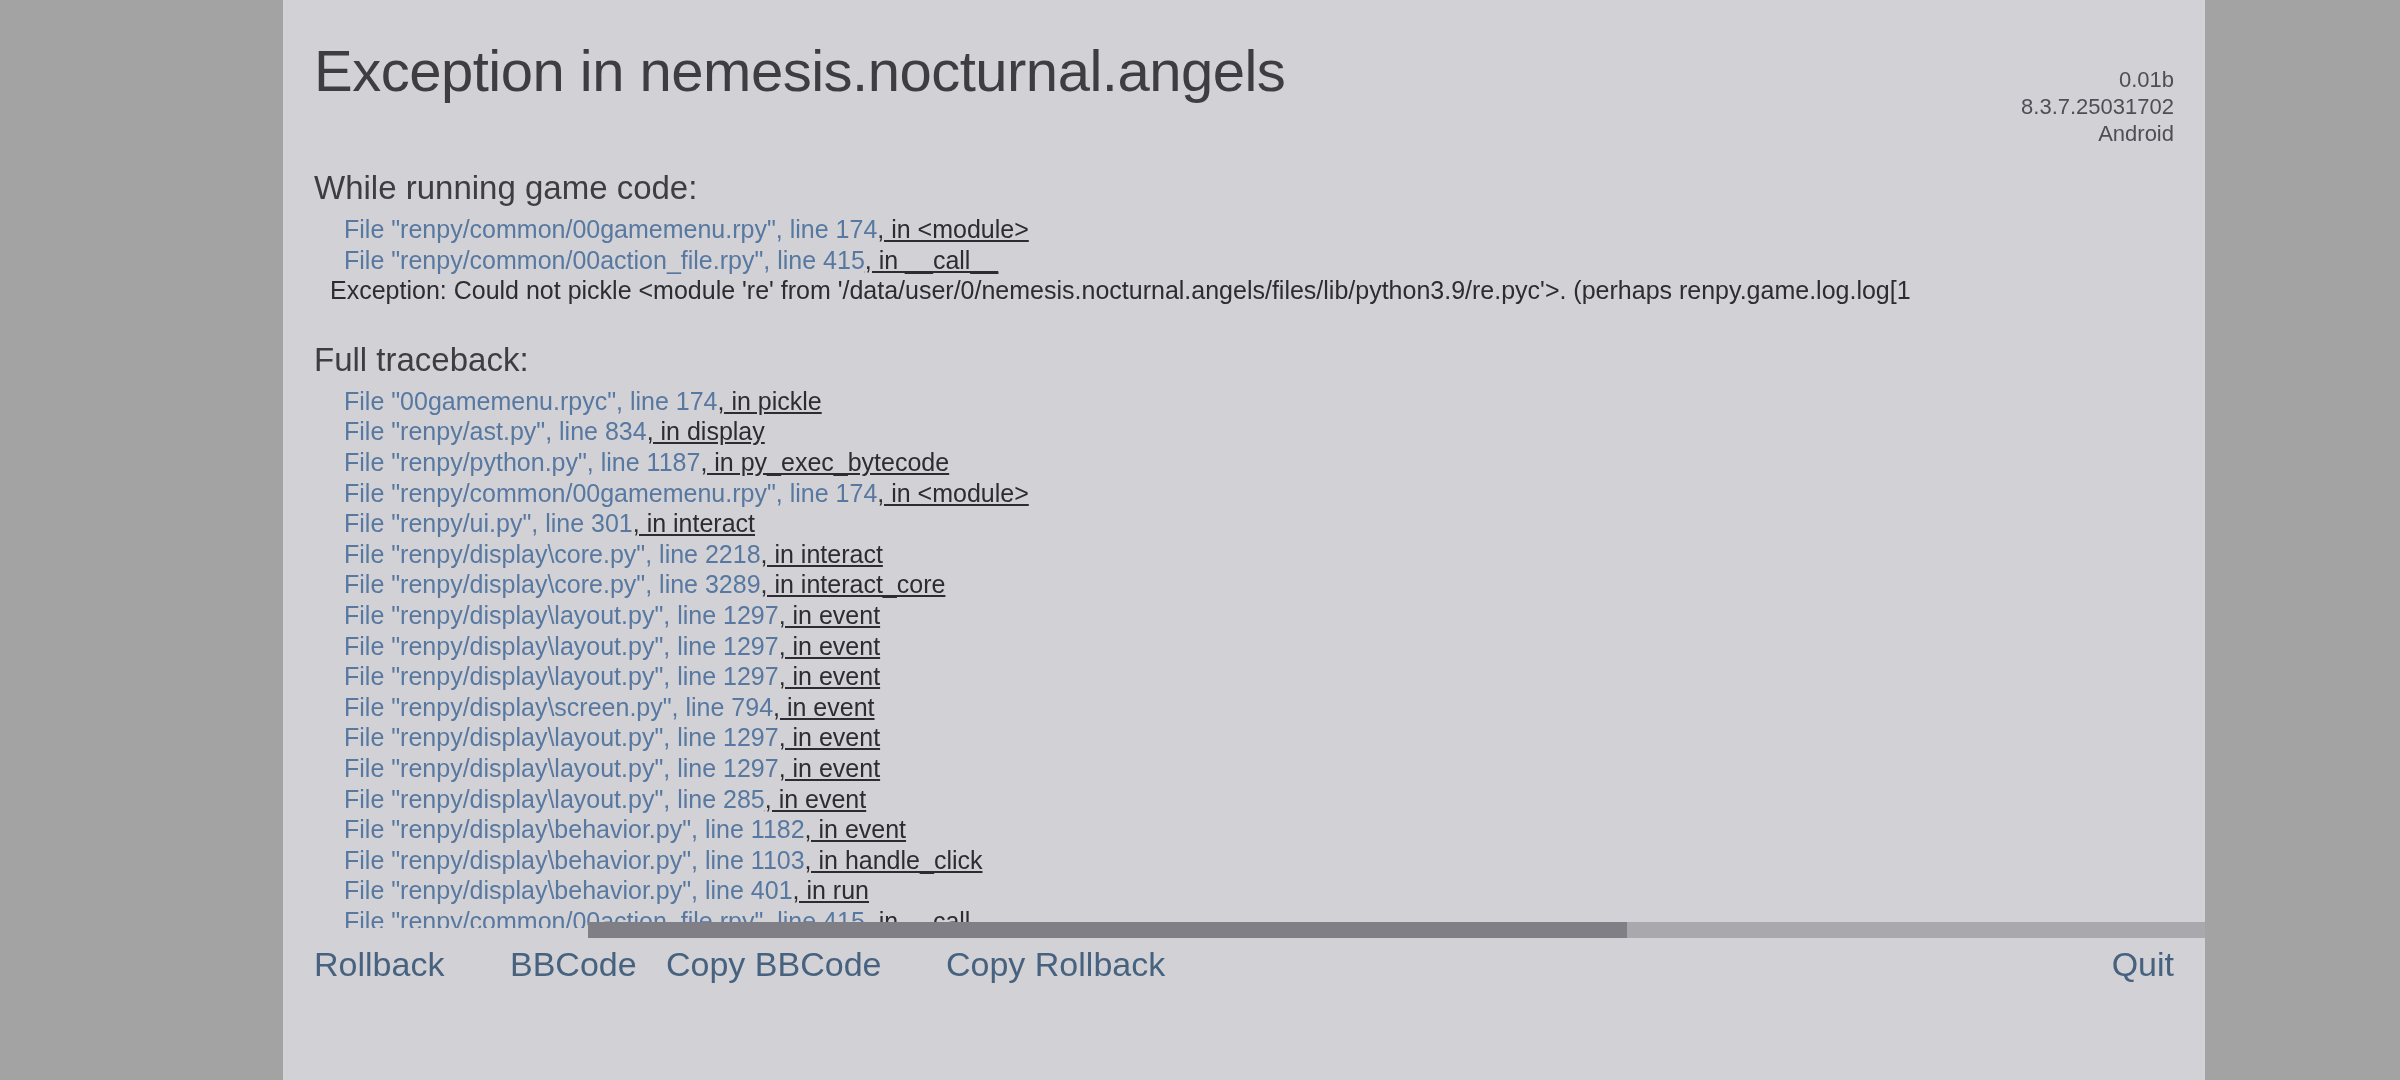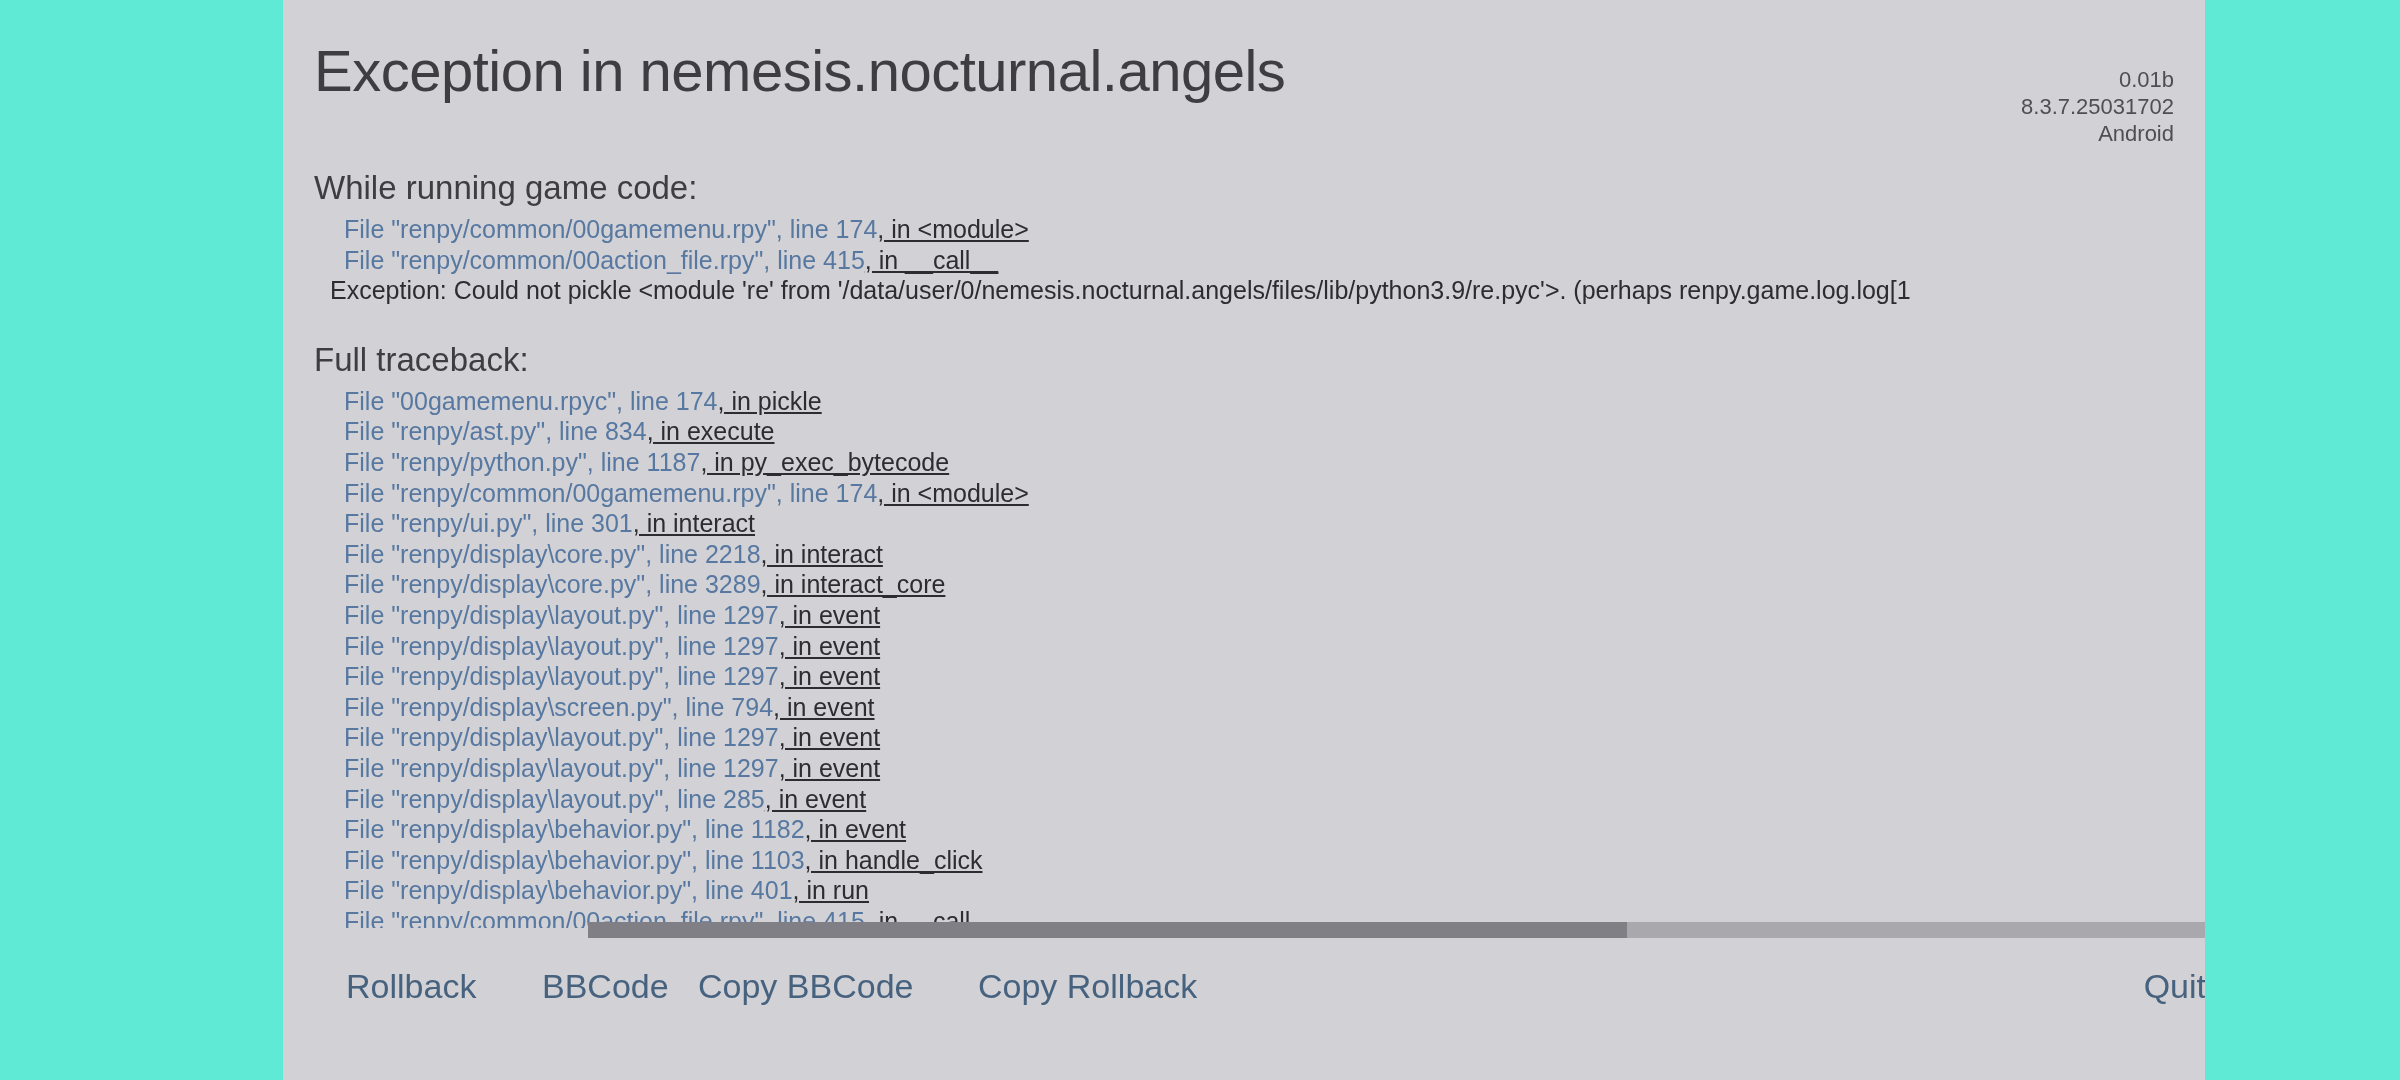--- a/index.html
+++ b/index.html
@@ -13,21 +13,21 @@
   }
   body {
     font-family: "Liberation Sans", sans-serif;
     -webkit-font-smoothing: antialiased;
   }
 
   #screen {
     position: relative;
     width: 2400px;
     height: 1080px;
-    background: #5eead4;
+    background: #a3a3a3;
   }
 
   
   #panel {
     position: absolute;
     left: 283px;
     top: 0px;
     width: 1922px;
     height: 1080px;
     background: #d2d1d5;
@@ -122,24 +122,23 @@
     top: 0;
     width: 1045px;
     height: 16px;
     background: #7f7f85;
   }
 
   
   #footer {
     position: absolute;
     left: 31px;
-    top: 962px;
+    top: 940px;
     width: 1860px;
     height: 60px;
-    margin-left: 32px;
   }
   .btn {
     position: absolute;
     top: 0;
     font-size: 34px;
     line-height: 48px;
     color: #46627f;
     white-space: nowrap;
     cursor: pointer;
     background: transparent;
@@ -179,21 +178,21 @@
             <div class="tb-line"><span class="fileref">File "renpy/common/00gamemenu.rpy", line 174</span><span class="plain">, in &lt;module&gt;</span></div>
             <div class="tb-line"><span class="fileref">File "renpy/common/00action_file.rpy", line 415</span><span class="plain">, in __call__</span></div>
           </div>
 
         <div class="exc-line">Exception: Could not pickle &lt;module 're' from '/data/user/0/nemesis.nocturnal.angels/files/lib/python3.9/re.pyc'&gt;. (perhaps renpy.game.log.log[1</div>
 
         <div class="section-head second">Full traceback:</div>
 
         <div id="traceback-list">
             <div class="tb-line"><span class="fileref">File "00gamemenu.rpyc", line 174</span><span class="plain">, in pickle</span></div>
-            <div class="tb-line"><span class="fileref">File "renpy/ast.py", line 834</span><span class="plain">, in execute</span></div>
+            <div class="tb-line"><span class="fileref">File "renpy/ast.py", line 834</span><span class="plain">, in display</span></div>
             <div class="tb-line"><span class="fileref">File "renpy/python.py", line 1187</span><span class="plain">, in py_exec_bytecode</span></div>
             <div class="tb-line"><span class="fileref">File "renpy/common/00gamemenu.rpy", line 174</span><span class="plain">, in &lt;module&gt;</span></div>
             <div class="tb-line"><span class="fileref">File "renpy/ui.py", line 301</span><span class="plain">, in interact</span></div>
             <div class="tb-line"><span class="fileref">File "renpy/display\core.py", line 2218</span><span class="plain">, in interact</span></div>
             <div class="tb-line"><span class="fileref">File "renpy/display\core.py", line 3289</span><span class="plain">, in interact_core</span></div>
             <div class="tb-line"><span class="fileref">File "renpy/display\layout.py", line 1297</span><span class="plain">, in event</span></div>
             <div class="tb-line"><span class="fileref">File "renpy/display\layout.py", line 1297</span><span class="plain">, in event</span></div>
             <div class="tb-line"><span class="fileref">File "renpy/display\layout.py", line 1297</span><span class="plain">, in event</span></div>
             <div class="tb-line"><span class="fileref">File "renpy/display\screen.py", line 794</span><span class="plain">, in event</span></div>
             <div class="tb-line"><span class="fileref">File "renpy/display\layout.py", line 1297</span><span class="plain">, in event</span></div>

